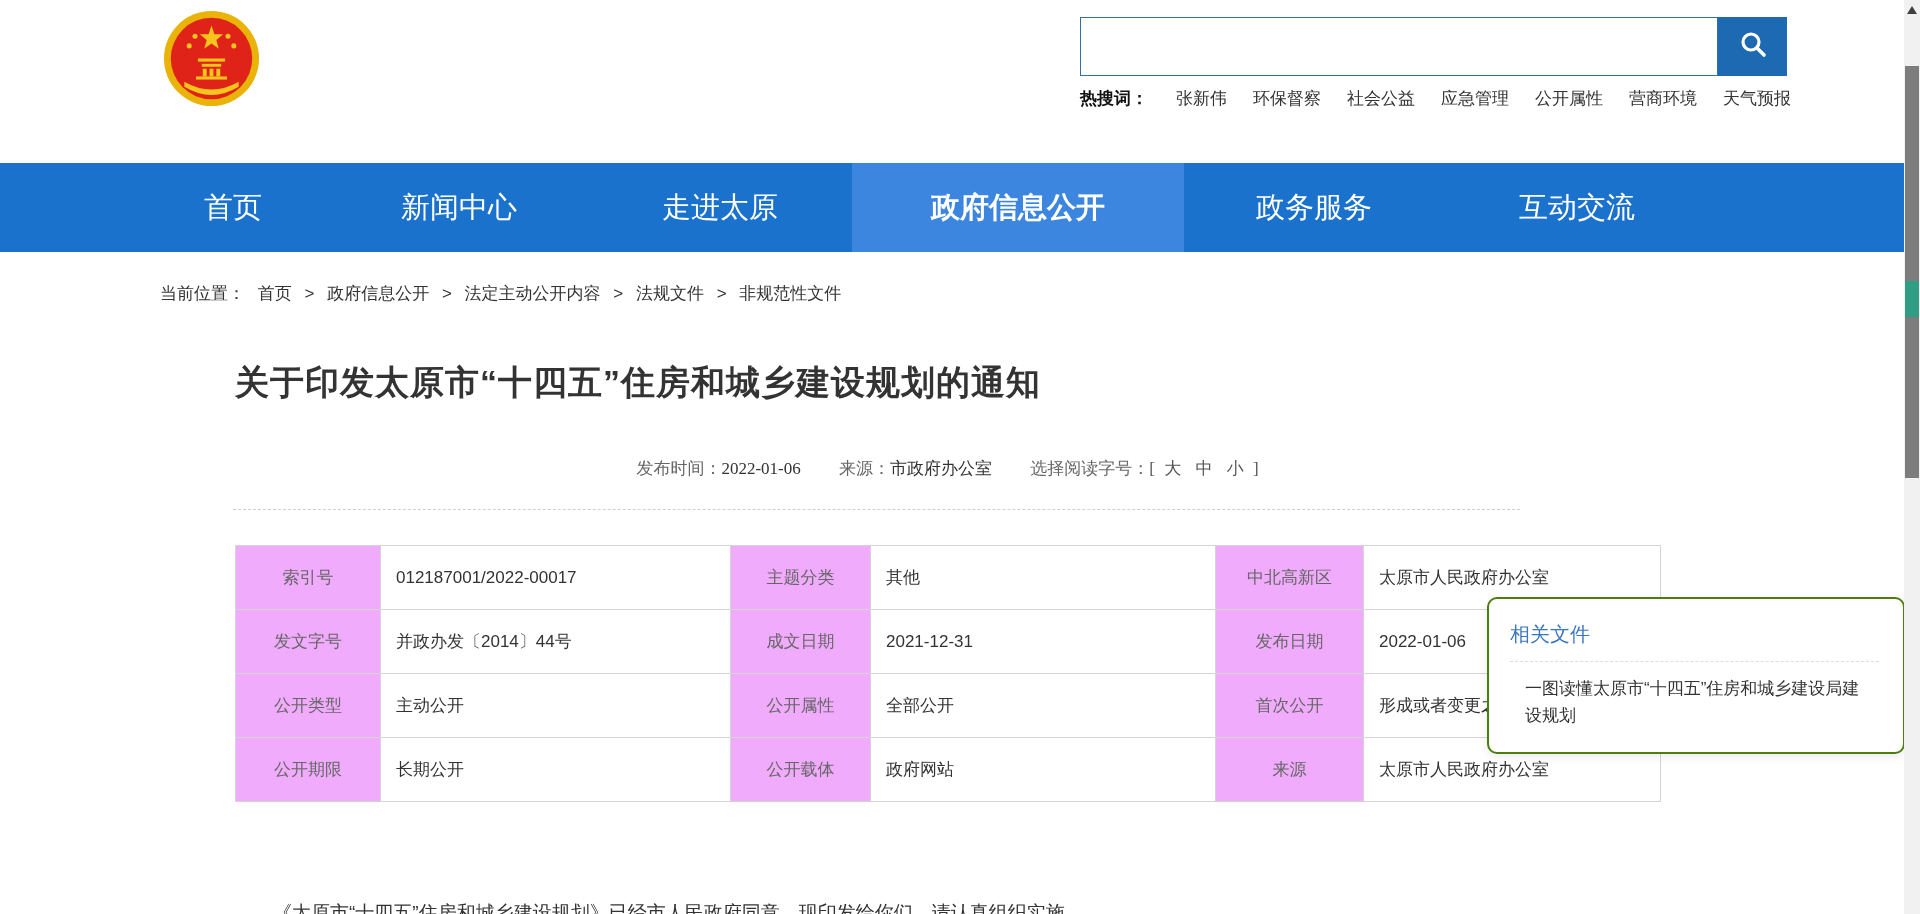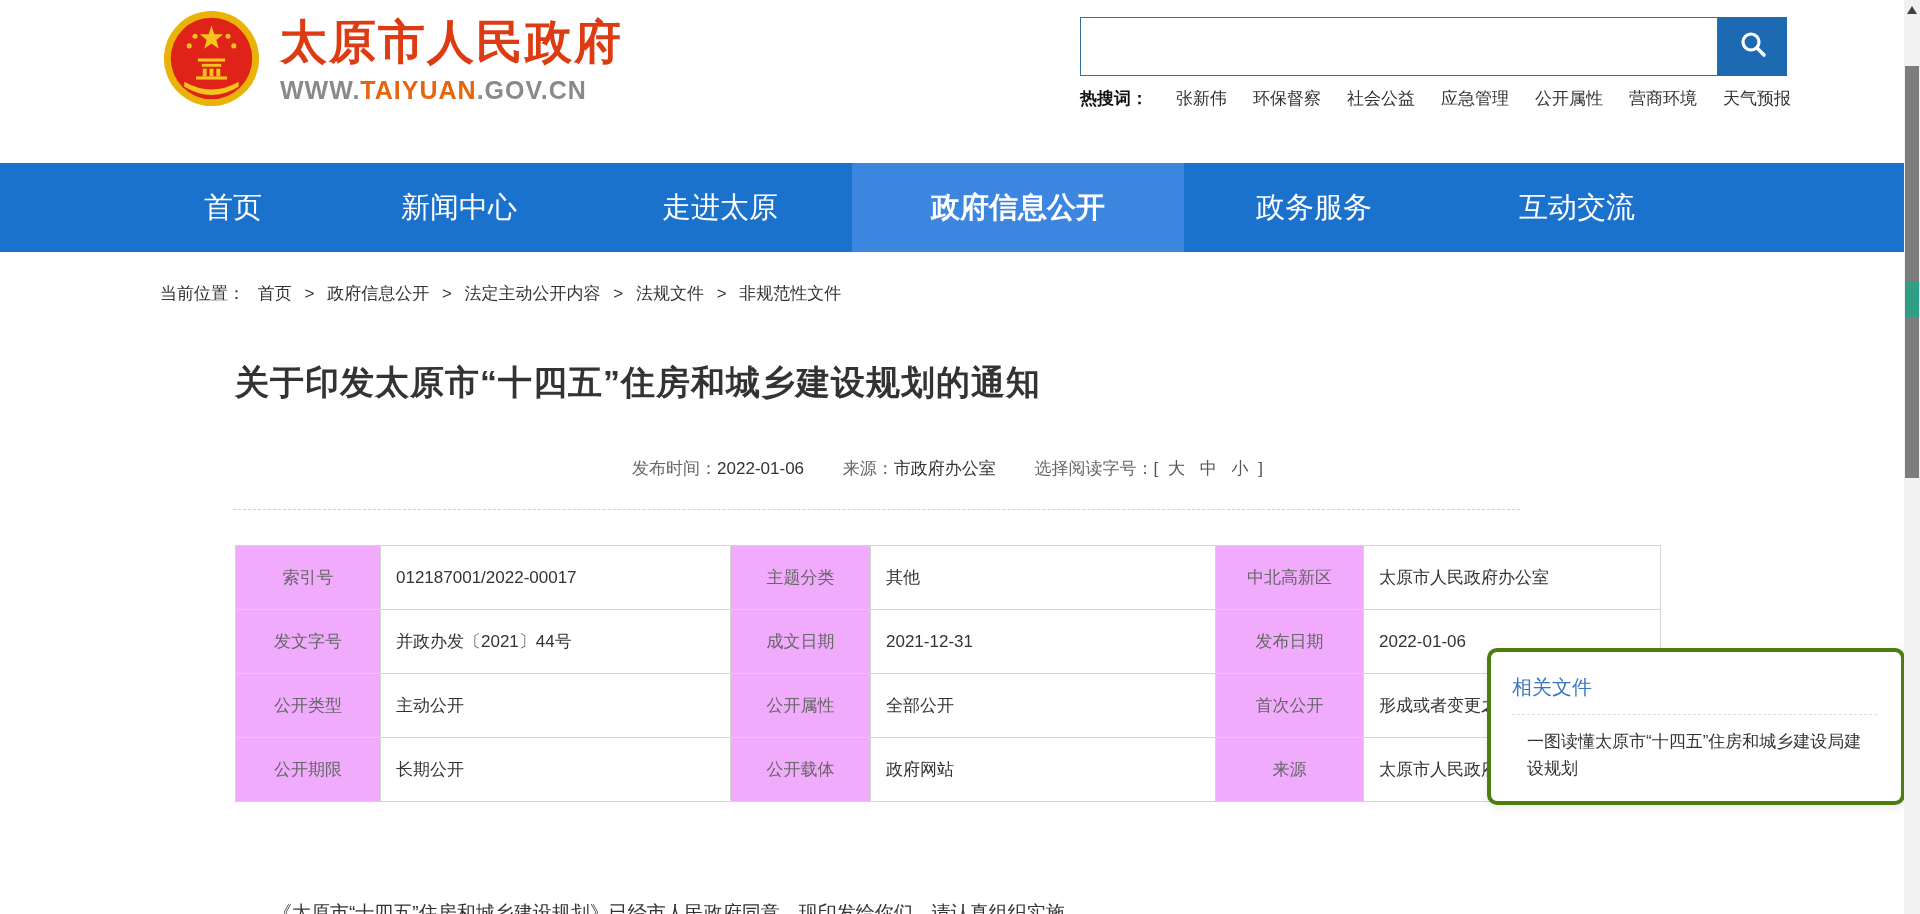--- a/index.html
+++ b/index.html
@@ -38,37 +38,37 @@
   .nav-item.active { background:#3c86e0; font-weight:bold; }
 
   
   .breadcrumb { position:absolute; left:160px; top:282px; font-size:17px; color:#333; }
   .breadcrumb .bc-label { margin-right:8px; }
   .breadcrumb a { color:#333; text-decoration:none; cursor:pointer; }
   .breadcrumb .sep { margin:0 8px; color:#333; }
   .article-title { position:absolute; left:235px; top:360px; width:1425px; text-align:left;
     font-size:34px; font-weight:bold; color:#333; letter-spacing:1px; }
   .pub-info { position:absolute; left:235px; top:457px; width:1425px; text-align:center;
-    font-size:17px; color:#666; }
+    font-size:17px; color:#666;font-family:Liberation Serif, serif; }
   .pub-info .val { color:#333; margin-right:34px; }
   .pub-info .lbl { color:#666; }
   .pub-info .fs { color:#555; cursor:pointer; margin:0 5px; }
   .pub-info .bracket { color:#555; }
   .dash-divider { position:absolute; left:233px; top:509px; width:1287px; height:0;
     border-top:1px dashed #cfcfcf; }
 
   
   .meta-table { position:absolute; left:235px; top:545px; width:1425px; border-collapse:collapse; table-layout:fixed; }
   .meta-table td { border:1px solid #d4d4d4; height:64px; font-size:17px; overflow:hidden; white-space:nowrap; }
   .meta-table td.lbl { background:#f0abfc; color:#666; text-align:center; }
   .meta-table td.val { background:#fff; color:#333; padding-left:15px; }
 
   
-  .related { position:absolute; left:1487px; top:648px; width:418px; height:157px; background:#fff;
-    border:4px solid #4d7c0f; border-radius:10px; box-shadow:0 3px 10px rgba(0,0,0,0.08); z-index:9;
+  .related { position:absolute; left:1487px; top:597px; width:418px; height:157px; background:#fff;
+    border:2px solid #4d7c0f; border-radius:10px; box-shadow:0 3px 10px rgba(0,0,0,0.08); z-index:9;
     padding:22px 24px 0 21px; }
   .related-title { color:#3b76c0; font-size:20px; font-weight:500; }
   .related-divider { border-top:1px dashed #ddd; margin-top:13px; }
   .related-link { display:block; margin:13px 0 0 15px; width:335px; font-size:17px; line-height:27px;
     color:#333; text-decoration:none; cursor:pointer; }
 
   
   .para1 { position:absolute; left:235px; top:842px; width:1360px; font-size:19px; color:#333; }
   .para2 { position:absolute; left:273px; top:900px; width:1320px; font-size:19px; color:#333; }
 
@@ -95,24 +95,20 @@
         <circle cx="27" cy="37" r="2.6" fill="#f5c51e"></circle>
         <circle cx="73" cy="37" r="2.6" fill="#f5c51e"></circle>
         <rect x="36" y="50" width="28" height="3.2" fill="#f5c51e"></rect>
         <rect x="40" y="55.5" width="20" height="3" fill="#f5c51e"></rect>
         <rect x="41" y="60.5" width="4" height="8" fill="#f5c51e"></rect>
         <rect x="48" y="60.5" width="4" height="8" fill="#f5c51e"></rect>
         <rect x="55" y="60.5" width="4" height="8" fill="#f5c51e"></rect>
         <rect x="34" y="68.5" width="32" height="3.2" fill="#f5c51e"></rect>
         <path d="M22,74 Q50,90 78,74 L78,79 Q50,96 22,79 Z" fill="#f5c51e"></path>
       </svg>
-    </div>
-    <div class="brand">
-      <div class="site-name">太原市人民政府</div>
-      <div class="site-url"><span>WWW.</span><span class="hl">TAIYUAN</span><span>.GOV.CN</span></div>
     </div>
 
     <div class="search-wrap">
       <div class="search-row">
         <input class="search-input" type="text" placeholder="" style="">
         <button class="search-btn">
           <span>
             <svg width="32" height="32" viewBox="0 0 32 32">
               <circle cx="14" cy="13" r="8" fill="none" stroke="#fff" stroke-width="3.2"></circle>
               <line x1="20" y1="19" x2="27" y2="26" stroke="#fff" stroke-width="3.6" stroke-linecap="round"></line>
@@ -180,21 +176,21 @@
         <tr>
       <td class="lbl">索引号</td>
       <td class="val">012187001/2022-00017</td>
       <td class="lbl">主题分类</td>
       <td class="val">其他</td>
       <td class="lbl">中北高新区</td>
       <td class="val">太原市人民政府办公室</td>
     </tr>
     <tr>
       <td class="lbl">发文字号</td>
-      <td class="val">并政办发〔2021〕44号</td>
+      <td class="val">并政办发〔2014〕44号</td>
       <td class="lbl">成文日期</td>
       <td class="val">2021-12-31</td>
       <td class="lbl">发布日期</td>
       <td class="val">2022-01-06</td>
     </tr>
     <tr>
       <td class="lbl">公开类型</td>
       <td class="val">主动公开</td>
       <td class="lbl">公开属性</td>
       <td class="val">全部公开</td>

